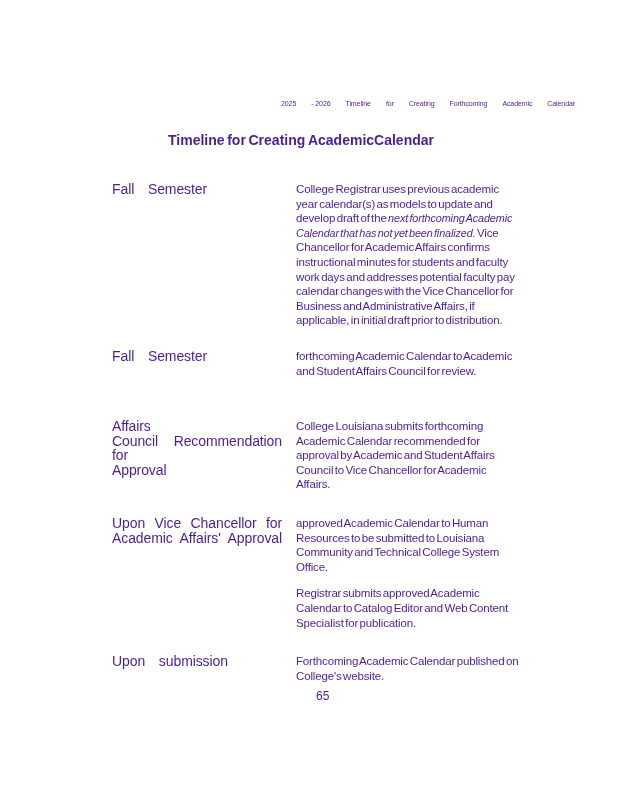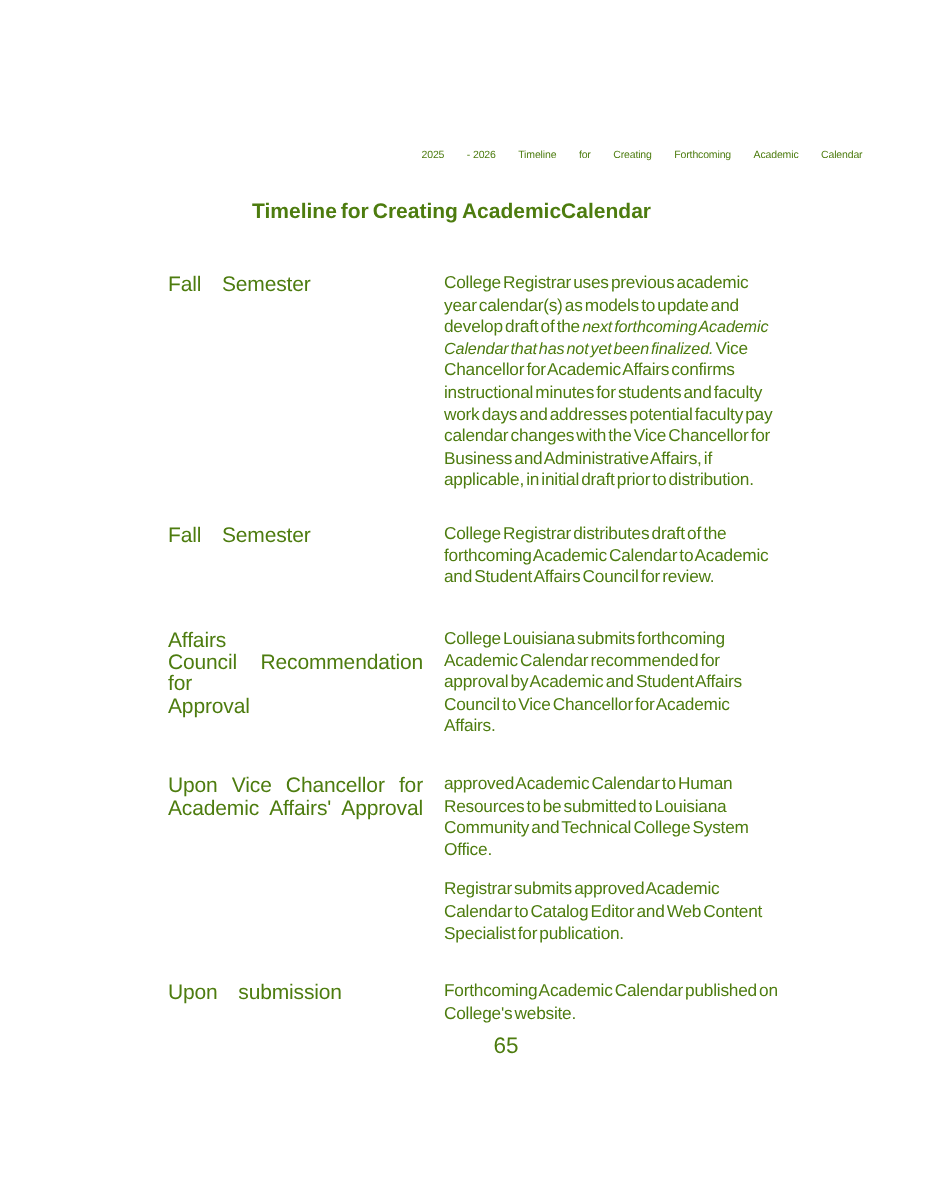--- a/index.html
+++ b/index.html
@@ -1,21 +1,21 @@
 <!DOCTYPE html>
 <html><head>
 <meta charset="utf-8">
 <style>
   html,body{margin:0;padding:0;background:#ffffff;}
   .page{
     position:relative;
     width:618px;height:800px;
     background:#ffffff;
     font-family:"Liberation Sans", sans-serif;
-    color:#4d7c0f;
+    color:#4c1d95;
     overflow:hidden;
   }
   .hdr{
     position:absolute;top:100px;left:281px;width:294px;
     display:flex;justify-content:space-between;
     font-size:7px;letter-spacing:-0.1px;white-space:nowrap;
   }
   .ttl{
     position:absolute;top:132px;left:168px;width:266px;
     display:flex;justify-content:space-between;
@@ -29,21 +29,21 @@
   .label .line.j{text-align:justify;text-align-last:justify;}
   .label .line.wide{word-spacing:10px;}
   .text{
     position:absolute;left:296px;width:256px;
     font-size:11.5px;line-height:14.6px;
     word-spacing:-1.6px;letter-spacing:-0.15px;
   }
   .text .line{white-space:nowrap;}
   .para + .para{margin-top:12px;}
   .i{font-style:italic;font-size:10.8px;letter-spacing:-0.1px;margin-top:12px;}
-  .pgnum{position:absolute;top:689px;left:329px;font-size:15px;}
+  .pgnum{position:absolute;top:689px;left:316px;font-size:12px;}
 </style>
 </head>
 <body>
 
 <div class="page">
   <div class="hdr">
       <span>2025</span>
       <span>- 2026</span>
       <span>Timeline</span>
       <span>for</span>
@@ -77,21 +77,20 @@
             <div class="line"><span>applicable, in initial draft prior to distribution.</span></div>
           </div>
         </div>
       </div>
       <div class="row" style="top: 349px;">
         <div class="label">
           <div class="line wide">Fall Semester</div>
         </div>
         <div class="text">
           <div class="para">
-            <div class="line"><span>College Registrar distributes draft of the</span></div>
             <div class="line"><span>forthcoming Academic Calendar to Academic</span></div>
             <div class="line"><span>and Student Affairs Council for review.</span></div>
           </div>
         </div>
       </div>
       <div class="row" style="top: 419px;">
         <div class="label">
           <div class="line">Affairs</div>
           <div class="line j">Council Recommendation for</div>
           <div class="line">Approval</div>

